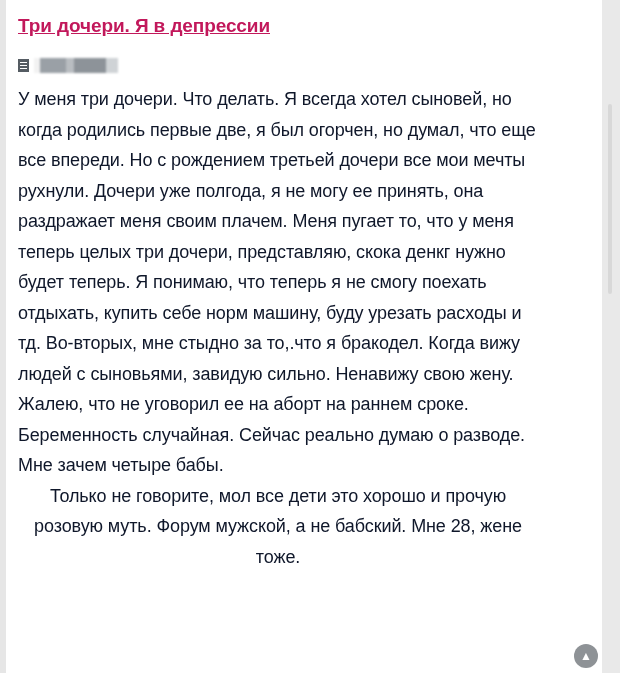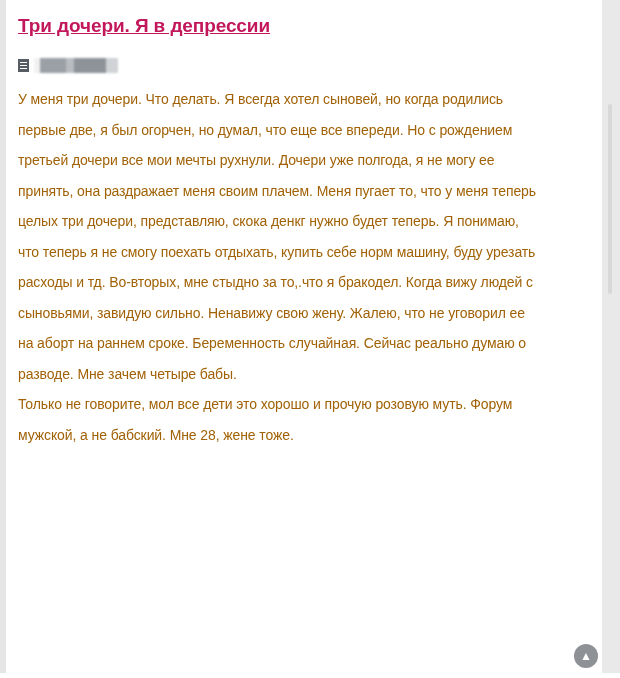--- a/index.html
+++ b/index.html
@@ -80,31 +80,32 @@
     background: linear-gradient(to right,
         #f2f2f2 0px, #f2f2f2 6px,
         #9aa0a6 6px, #9aa0a6 32px,
         #b9bdc1 32px, #b9bdc1 40px,
         #8d9399 40px, #8d9399 72px,
         #cfd3d6 72px, #cfd3d6 84px);
     filter: blur(1.1px);
     vertical-align: middle;
   }
   .post-body {
-    color: #a16207;
-    font-size: 14px;
+    color: #0f172a;
+    font-size: 18px;
     line-height: 30.5px;
     letter-spacing: -0.1px;
     max-width: 520px;
   }
   .post-body p {
     margin: 0 0 0 0;
   }
   .post-body p + p {
     margin-top: 0;
+    text-align: center;
   }
   .scroll-track {
     position: absolute;
     right: 8px;
     top: 104px;
     width: 4px;
     height: 420px;
     background: transparent;
   }
   .scroll-thumb {

